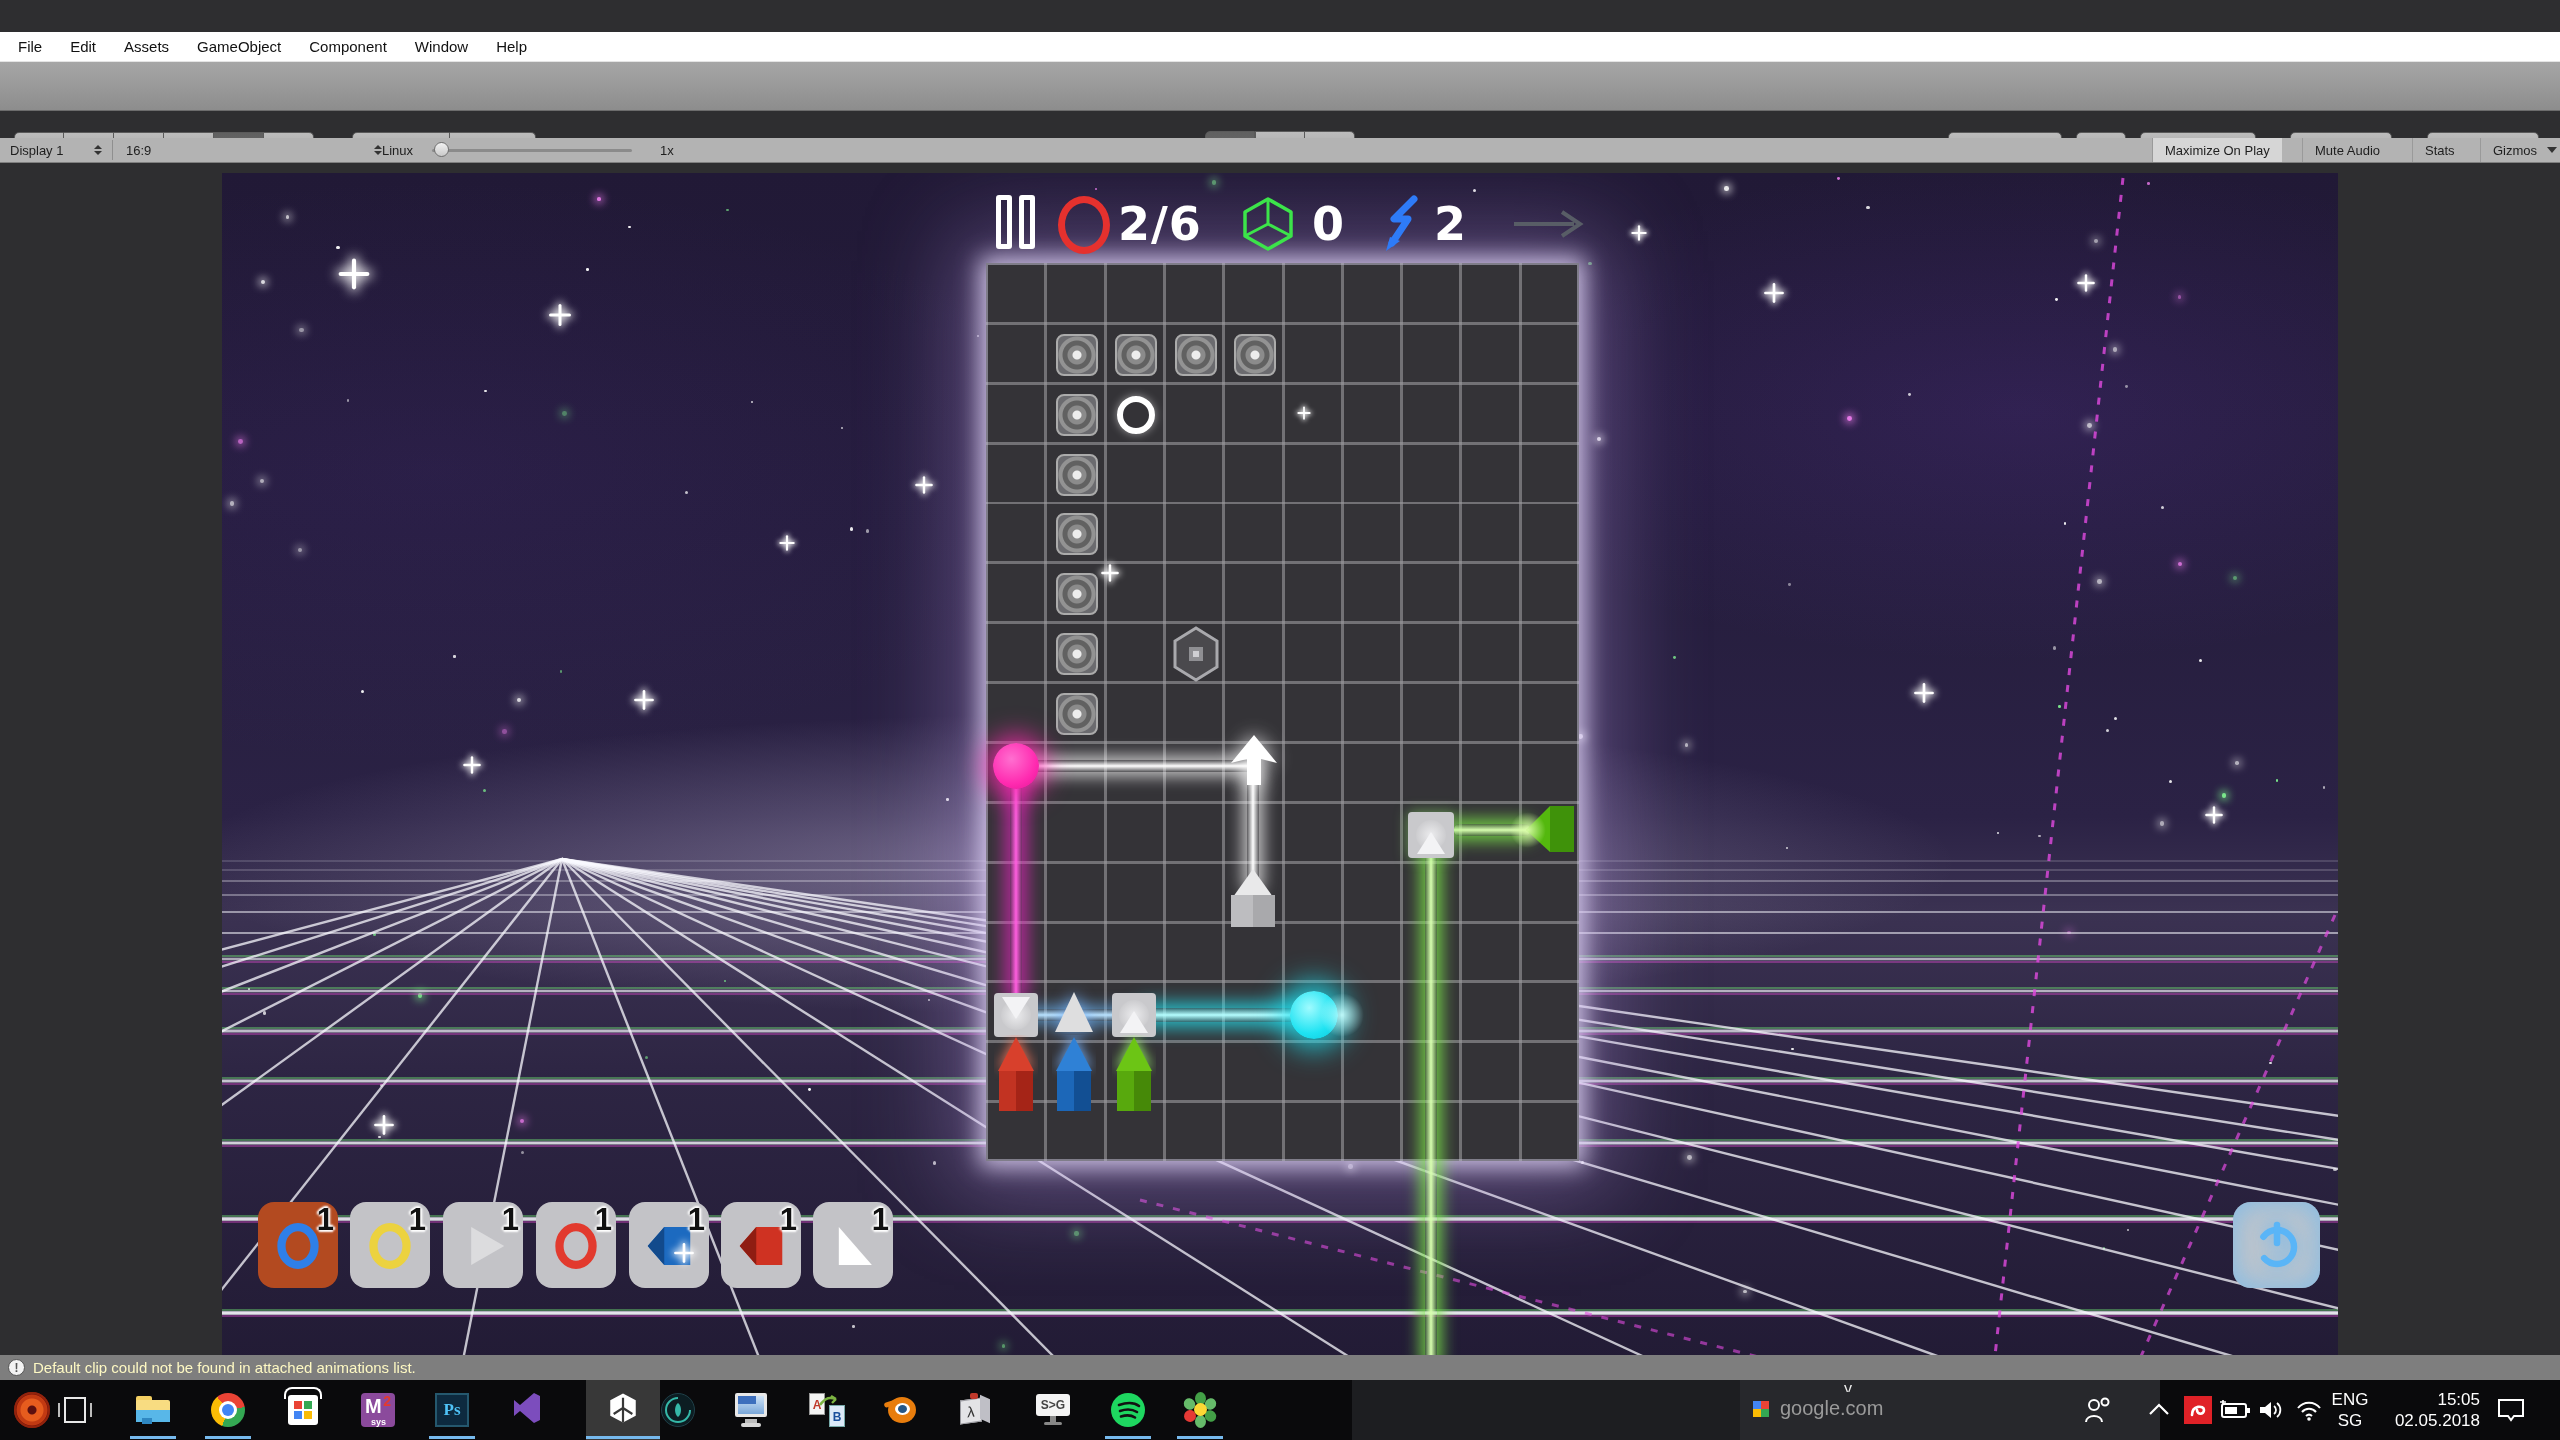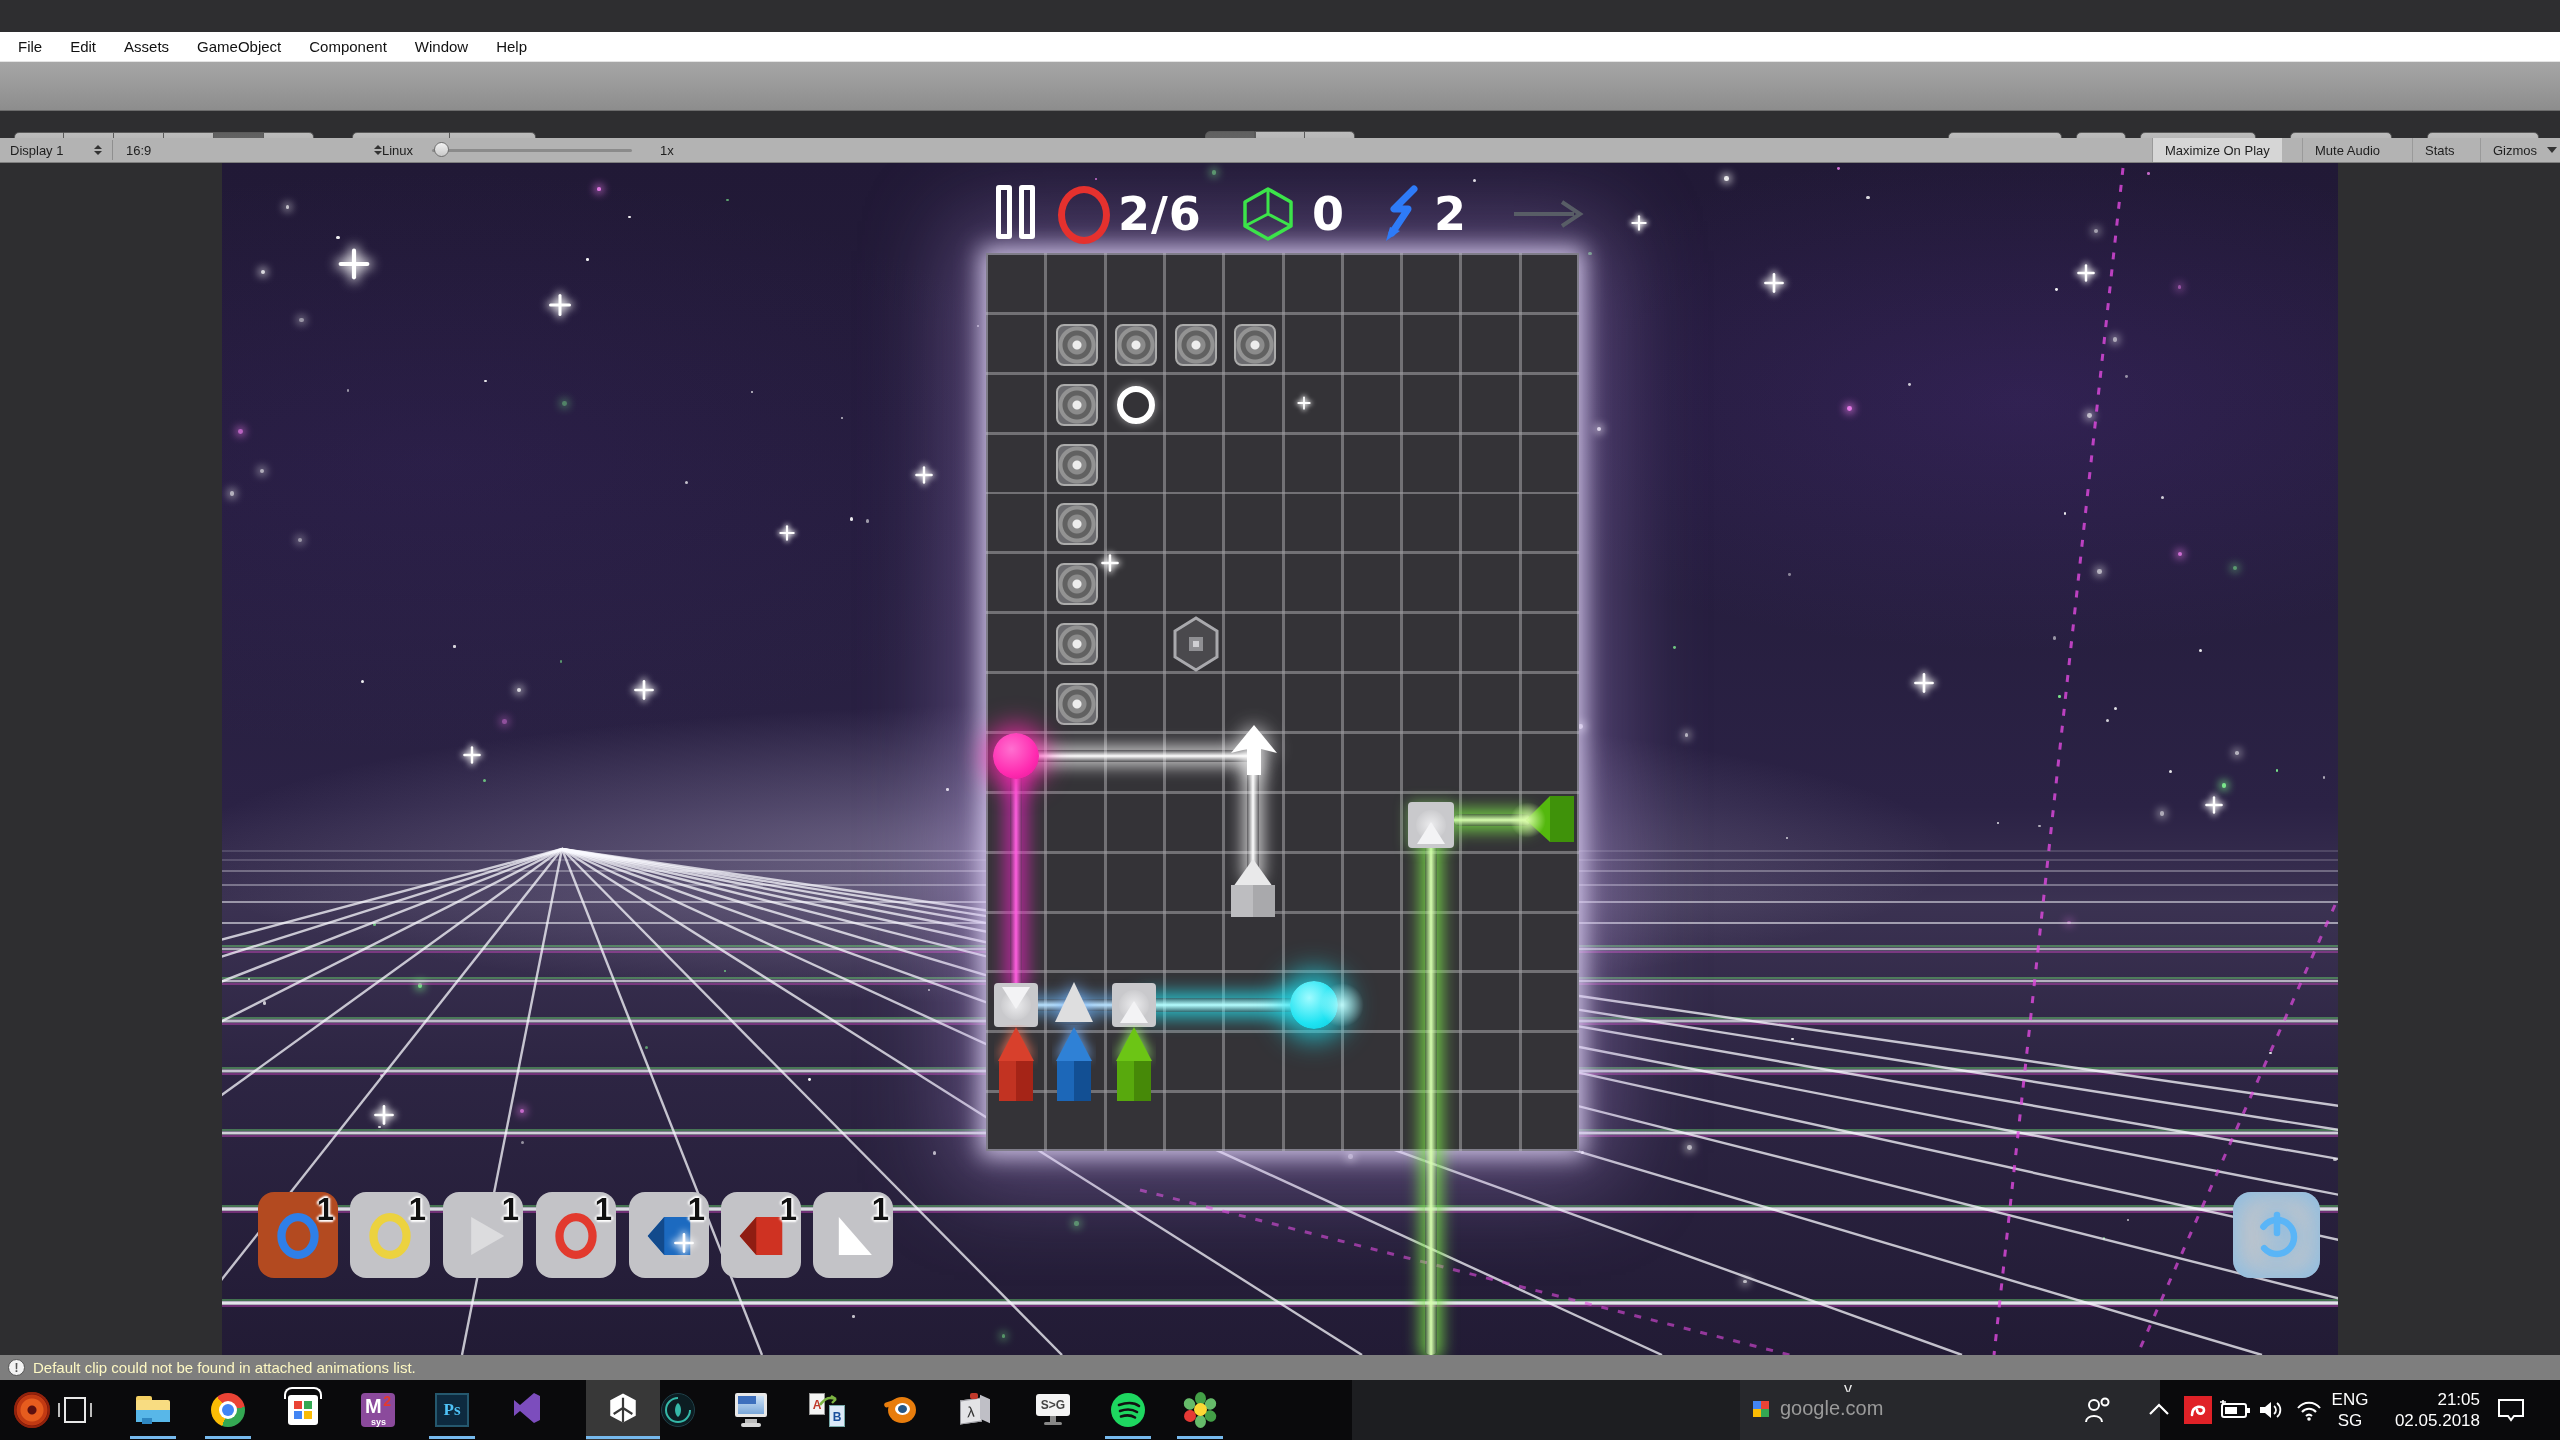--- a/index.html
+++ b/index.html
@@ -41,21 +41,21 @@
   .updown i.u { border-bottom:4px solid #333; margin-bottom:2px; }
   .updown i.d { border-top:4px solid #333; }
   .gb-sep { position:absolute; top:2px; width:1px; height:20px; background:#8f8f8f; }
   #scale-track { position:absolute; left:0; top:11px; width:200px; height:3px; background:#8b8b8b; border-radius:2px; }
   #scale-knob { position:absolute; left:2px; top:4px; width:15px; height:15px; border-radius:50%; background:linear-gradient(#f2f2f2,#c9c9c9); border:1px solid #6f6f6f; }
   .gb-btn { padding:0 12px; height:24px; display:flex; align-items:center; border-left:1px solid #9a9a9a; }
   .gb-btn.active { background:#d6d6d6; }
 
   
   #game-area { position:absolute; left:0; top:163px; width:2560px; height:1192px; background:#2e2e30; }
-  #render { position:absolute; left:222px; top:0; width:2116px; height:1192px; overflow:hidden;
+  #render { position:absolute; left:222px; top:10px; width:2116px; height:1192px; overflow:hidden;
     background:
       radial-gradient(60% 18% at 40% 58%, rgba(222,212,245,0.38), rgba(222,212,245,0) 70%),
       radial-gradient(40% 30% at 85% 20%, rgba(110,60,190,0.18), rgba(0,0,0,0) 70%),
       radial-gradient(45% 35% at 10% 25%, rgba(90,50,160,0.12), rgba(0,0,0,0) 70%),
       linear-gradient(180deg,#211936 0%,#251d3d 30%,#2b2245 54%,#3b3252 62%,#2d2543 76%,#221b35 100%);
   }
   .star { position:absolute; border-radius:50%; }
   .sparkle { position:absolute; width:4px; height:4px; }
   .sparkle::before, .sparkle::after { content:""; position:absolute; left:50%; top:50%; background:#fff; border-radius:2px; box-shadow:0 0 8px 2px rgba(255,255,255,.8); }
   .sparkle::before { width:22px; height:3px; transform:translate(-50%,-50%); }
@@ -814,20 +814,20 @@
     </svg>
     <svg class="tray-item" style="left:2294px;top:18px" width="30" height="24" viewBox="0 0 30 24">
       <path d="M4 10 a14 14 0 0 1 22 0 M8 14 a9 9 0 0 1 14 0 M12 18 a4.5 4.5 0 0 1 6 0" stroke="#fff" stroke-width="2" fill="none"></path>
       <circle cx="15" cy="21" r="1.8" fill="#fff"></circle>
     </svg>
     <div class="tray-item tray-text" style="left:2328px;top:9px;width:44px">
       <div>ENG</div>
       <div>SG</div>
     </div>
     <div class="tray-item tray-text" style="left:2380px;top:9px;width:100px;text-align:right">
-      <div>21:05</div>
+      <div>15:05</div>
       <div>02.05.2018</div>
     </div>
     <svg class="tray-item" style="left:2496px;top:17px" width="30" height="26" viewBox="0 0 30 26">
       <path d="M3 3 H27 V19 H18 L15 23 L12 19 H3 Z" fill="none" stroke="#fff" stroke-width="2"></path>
     </svg>
   </div>
 </div>
 
 </body></html>

